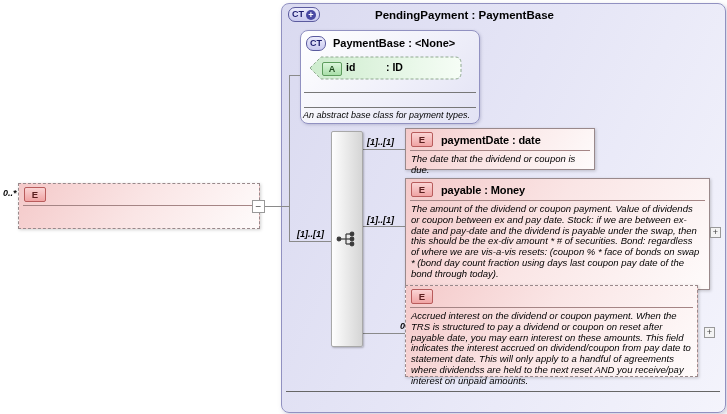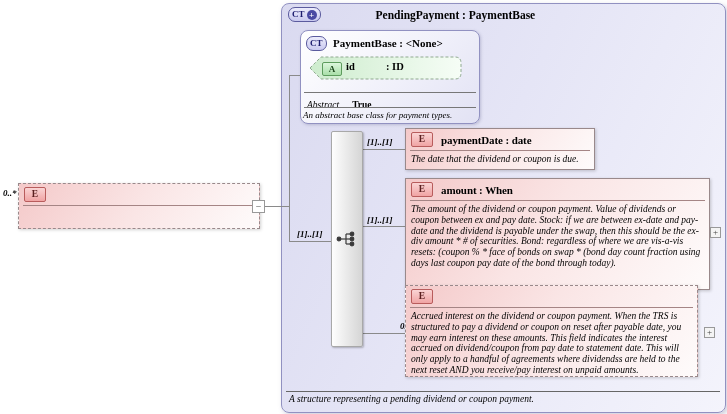--- a/index.html
+++ b/index.html
@@ -1,17 +1,17 @@
 <!DOCTYPE html>
 <html><head>
 <meta charset="utf-8">
 <style>
   html,body { margin:0; padding:0; background:#fff; }
   .canvas { position:relative; width:727px; height:414px; background:#fff;
-            font-family:Liberation Serif, serif; overflow:hidden; }
+            font-family:Liberation Sans, sans-serif; overflow:hidden; }
   .line { position:absolute; background:#8a8a8a; }
   .mult { position:absolute; font-size:9px; font-style:italic; font-weight:bold;
           color:#000; white-space:nowrap; }
 
   .bigbox { position:absolute; left:281px; top:3px; width:443px; height:408px;
             border:1px solid #9191c1; border-radius:8px;
             background:linear-gradient(115deg,#dadaf0 0%,#e5e5f6 45%,#f4f4fc 100%);
             box-shadow:2px 2px 5px rgba(110,110,150,.35); }
   .bigtitle-row { position:absolute; left:288px; top:7px; display:flex; align-items:center; }
   .bigtitle { font-size:11.5px; font-weight:bold; color:#000; margin-left:7px; white-space:nowrap;padding-left:48px; }
@@ -121,24 +121,20 @@
           </linearGradient>
         </defs>
         <path d="M2,14 L13,3 H147 Q153,3 153,9 V19 Q153,25 147,25 H13 Z" fill="url(#gAttr)" stroke="#8fa98f" stroke-width="1" stroke-dasharray="3,2"></path>
       </svg>
       <span class="a-badge">A</span>
       <span class="attr-name">id</span>
       <span class="attr-type">: ID</span>
     </div>
 
     <div class="facet-line" style="top:61px;"></div>
-    <div style="position:absolute; left:6px; top:63px;">
-      <span class="facet-label">Abstract</span>
-      <span class="facet-value" style="margin-left:9px;">True</span>
-    </div>
     <div class="facet-line" style="top:76px;"></div>
     <div class="pb-desc">An abstract base class for payment types.</div>
   </div>
 
   <div class="seqbar">
     <svg width="22" height="18" viewBox="0 0 22 18" style="position:absolute; left:4px; top:98px;">
       <g stroke="#3a3a3a" stroke-width="1.2" fill="#3a3a3a">
         <line x1="3" y1="9" x2="10" y2="9"></line>
         <line x1="10" y1="4" x2="10" y2="14"></line>
         <line x1="10" y1="4" x2="15" y2="4"></line>
@@ -157,21 +153,21 @@
       <span class="e-badge">E</span>
       <span class="ebox-title">paymentDate : date</span>
     </div>
     <div class="ebox-hr"></div>
     <div class="ebox-desc">The date that the dividend or coupon is due.</div>
   </div>
 
   <div class="ebox" style="left:405px; top:178px; width:303px; height:110px;">
     <div class="ebox-header">
       <span class="e-badge">E</span>
-      <span class="ebox-title">amount   : When</span>
+      <span class="ebox-title">payable   : Money</span>
     </div>
     <div class="ebox-hr"></div>
     <div class="ebox-desc" style="width:292px;">The amount of the dividend or coupon payment. Value of dividends or coupon between ex and pay date. Stock: if we are between ex-date and pay-date and the dividend is payable under the swap, then this should be the ex-div amount * # of securities. Bond: regardless of where we are vis-a-vis resets: (coupon % * face of bonds on swap * (bond day count fraction using days last coupon pay date of the bond through today).</div>
   </div>
   <div class="expander" style="left:710px; top:227px;">+</div>
 
   <div class="ebox dashed" style="left:405px; top:285px; width:291px; height:90px;">
     <div class="ebox-header">
       <span class="e-badge">E</span>
     </div>
@@ -182,15 +178,14 @@
 
   <div class="srcbox">
     <div class="ebox-header" style="padding:3px 4px 1px 5px;">
       <span class="e-badge">E</span>
     </div>
     <div class="ebox-hr"></div>
   </div>
   <div class="collapser">−</div>
 
   <div class="footer-line"></div>
-  <div class="footer-text">A structure representing a pending dividend or coupon payment.</div>
 
 </div>
 
 </body></html>

